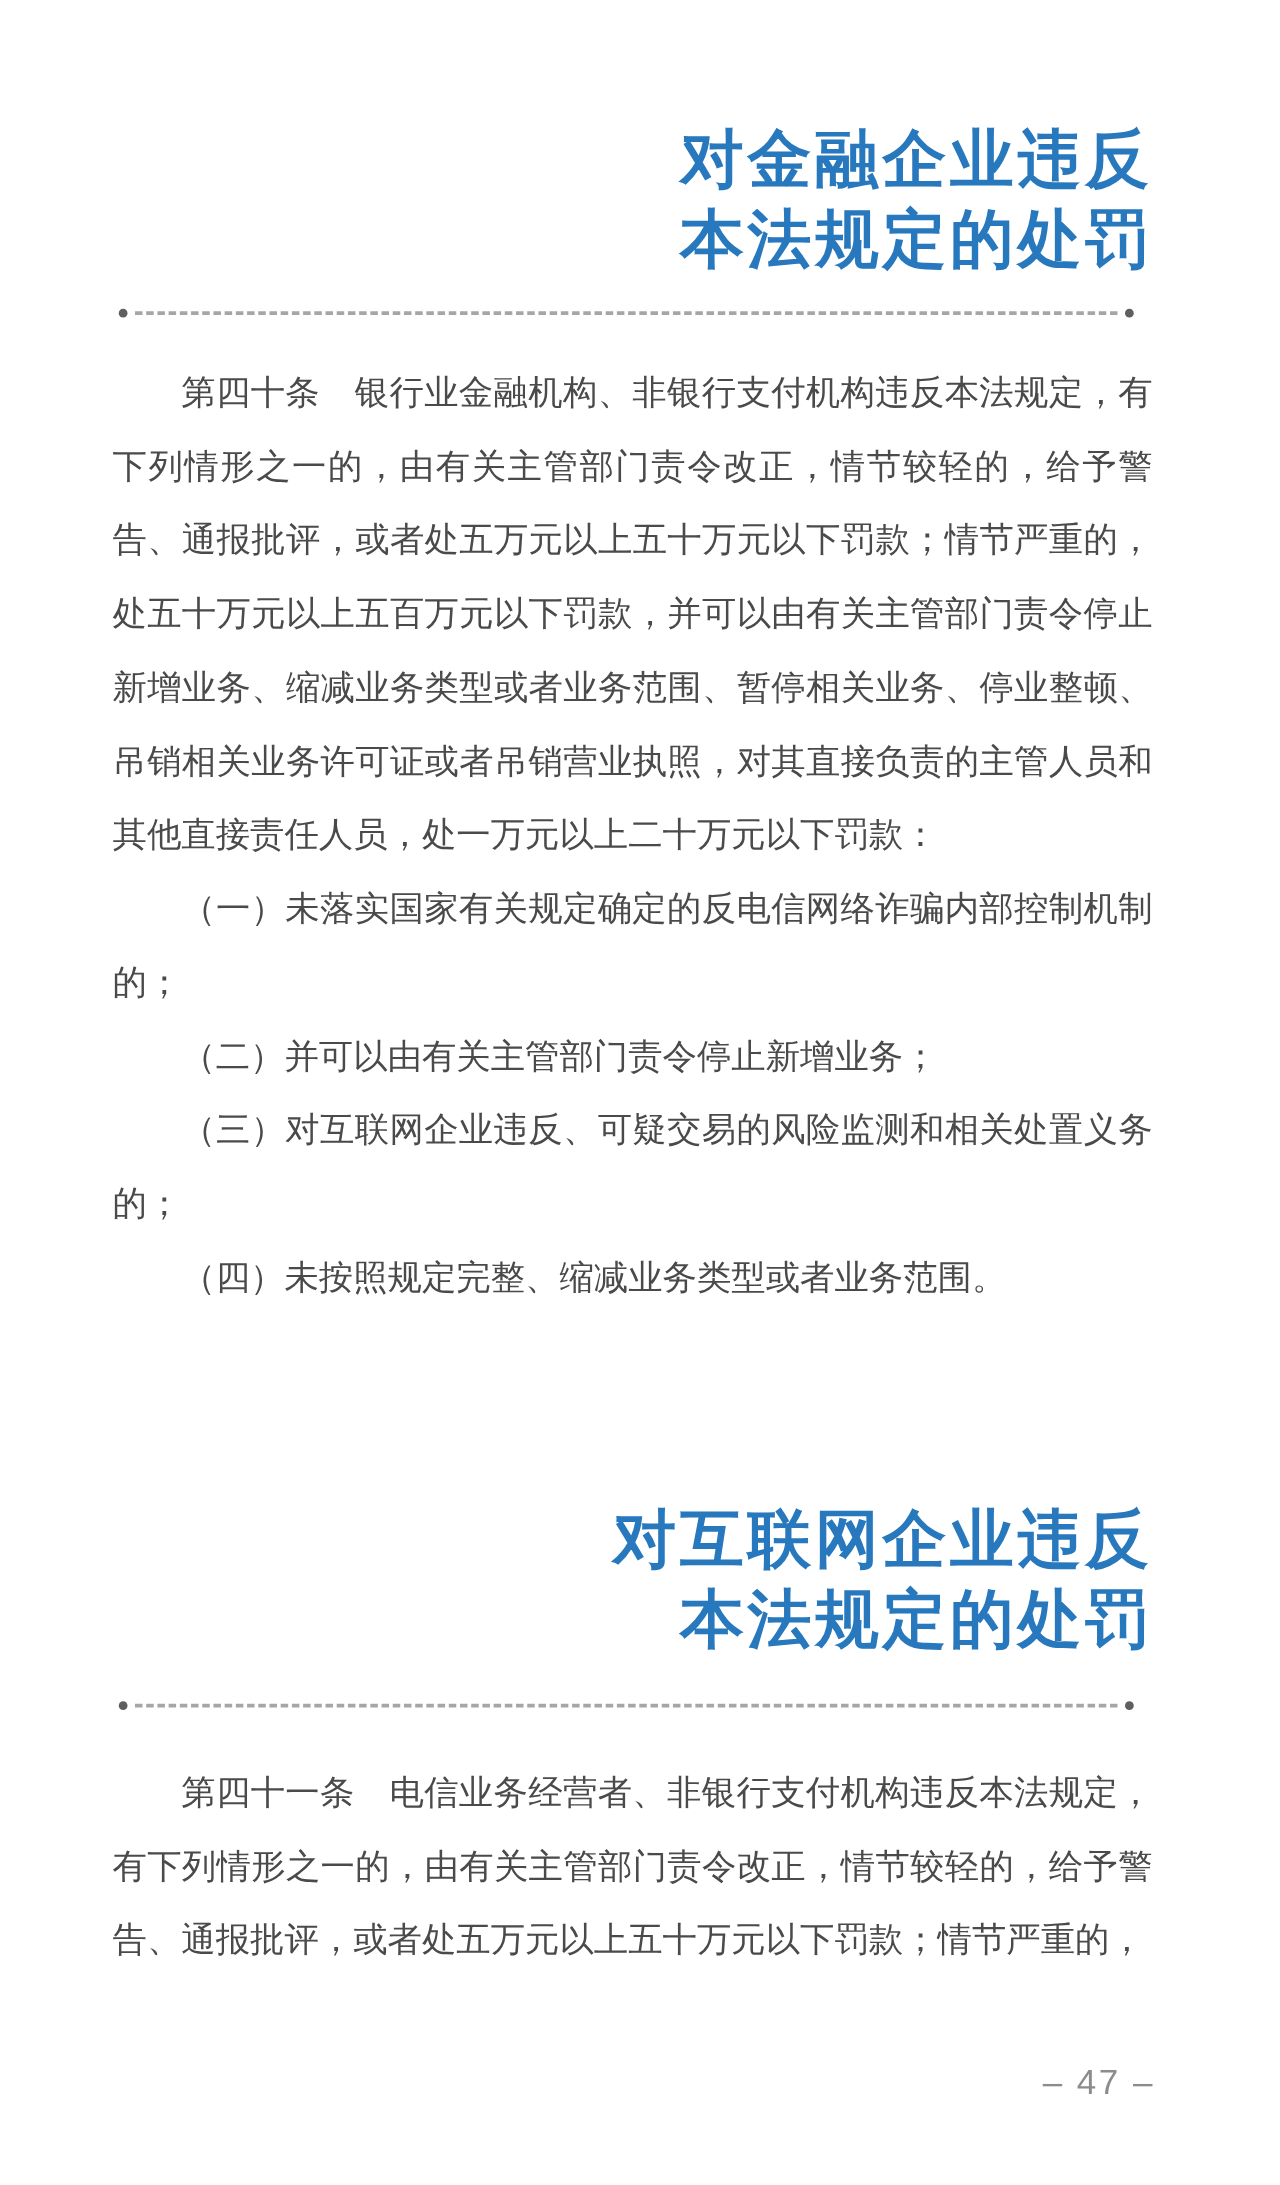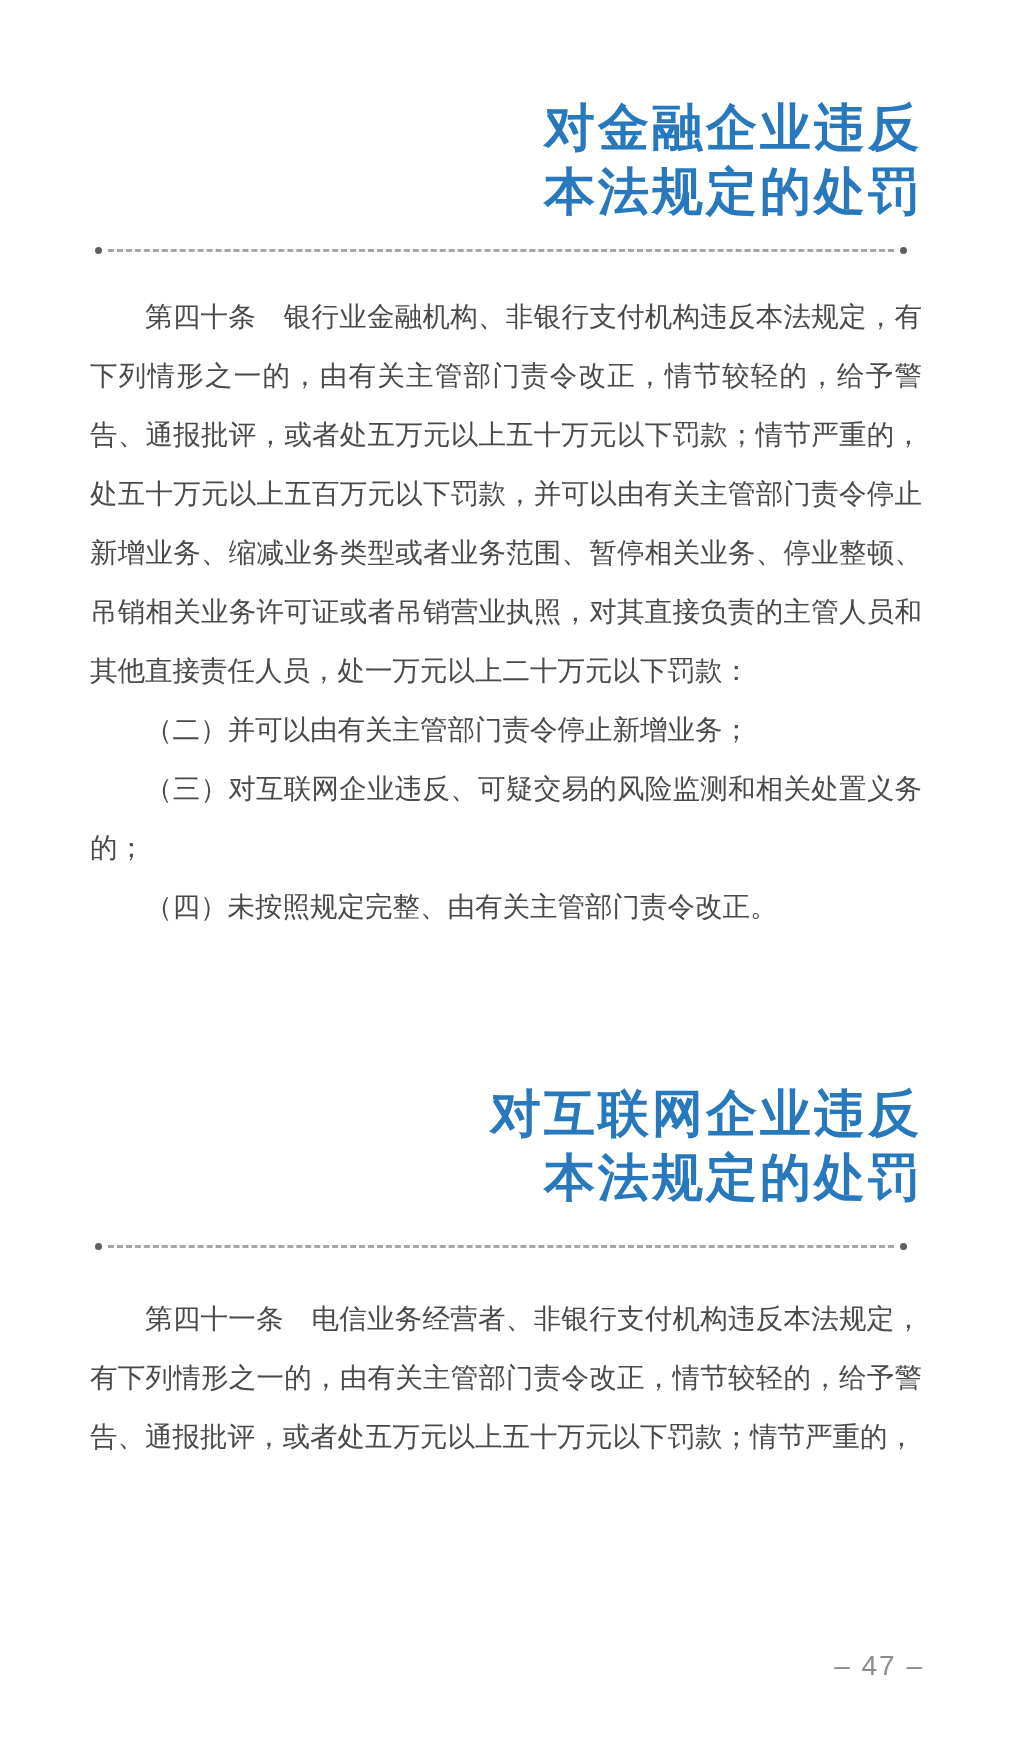--- a/index.html
+++ b/index.html
@@ -52,20 +52,21 @@
     margin-top: 33px;
     font-size: 27.5px;
     line-height: 59px;
     color: var(--body, #4a4a4a);
     text-align: justify;
   }
   .bodytext-second { margin-top: 39px; }
   .bodytext p {
     text-indent: 2em;
     text-align: justify;
+    font-family: Liberation Mono, monospace;
   }
   .page-number {
     position: absolute;
     top: 1650px;
     right: 100px;
     font-size: 28px;
     letter-spacing: 2px;
     color: var(--page_number, #8c8c8c);
   }
 </style>
@@ -81,23 +82,24 @@
     </h1>
 
     <div class="divider">
       <span class="dot"></span>
       <span class="dash"></span>
       <span class="dot"></span>
     </div>
 
     <div class="bodytext">
       <p>第四十条　银行业金融机构、非银行支付机构违反本法规定，有下列情形之一的，由有关主管部门责令改正，情节较轻的，给予警告、通报批评，或者处五万元以上五十万元以下罚款；情节严重的，处五十万元以上五百万元以下罚款，并可以由有关主管部门责令停止新增业务、缩减业务类型或者业务范围、暂停相关业务、停业整顿、吊销相关业务许可证或者吊销营业执照，对其直接负责的主管人员和其他直接责任人员，处一万元以上二十万元以下罚款：</p>
+      <p>（一）未落实国家有关规定确定的反电信网络诈骗内部控制机制的；</p>
       <p>（二）并可以由有关主管部门责令停止新增业务；</p>
       <p>（三）对互联网企业违反、可疑交易的风险监测和相关处置义务的；</p>
-      <p>（四）未按照规定完整、由有关主管部门责令改正。</p>
+      <p>（四）未按照规定完整、缩减业务类型或者业务范围。</p>
     </div>
 
     <h1 class="heading heading-second">
       <span class="hline">对互联网企业违反</span>
       <span class="hline">本法规定的处罚</span>
     </h1>
 
     <div class="divider divider-second">
       <span class="dot"></span>
       <span class="dash"></span>

